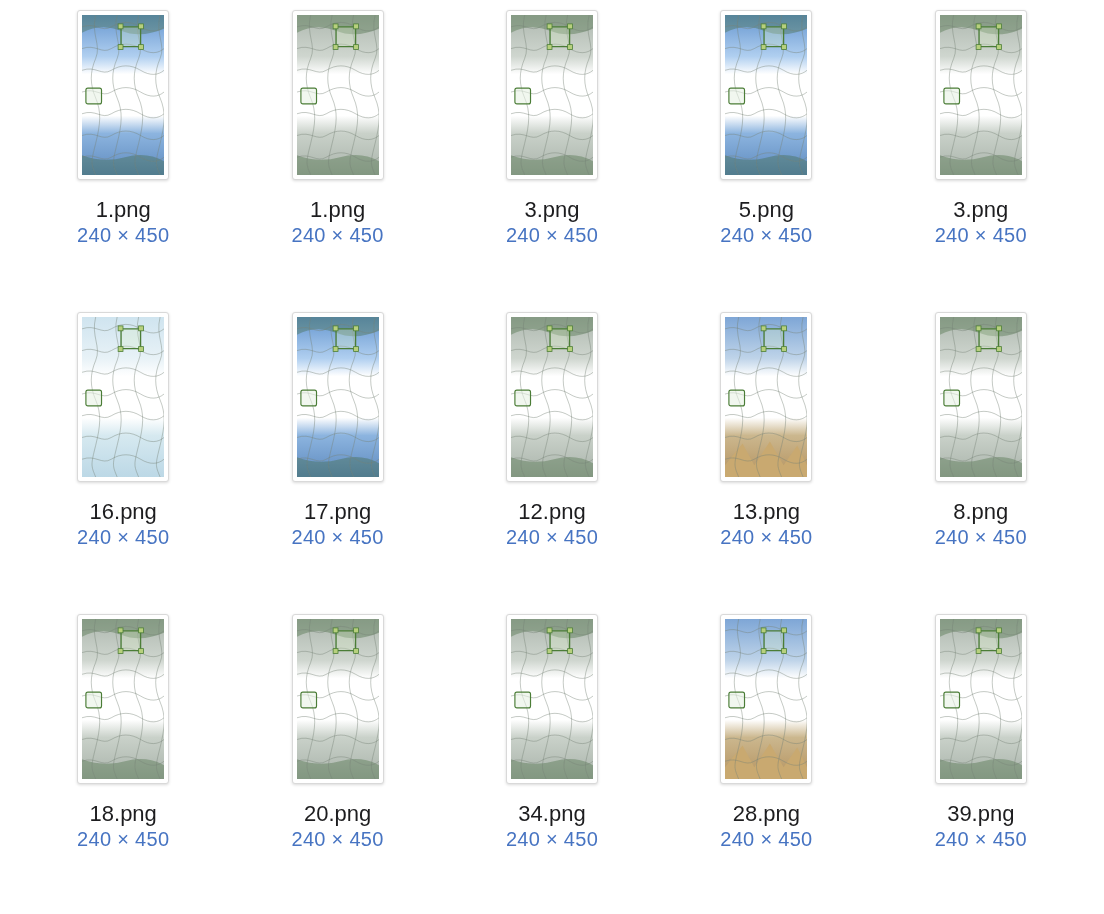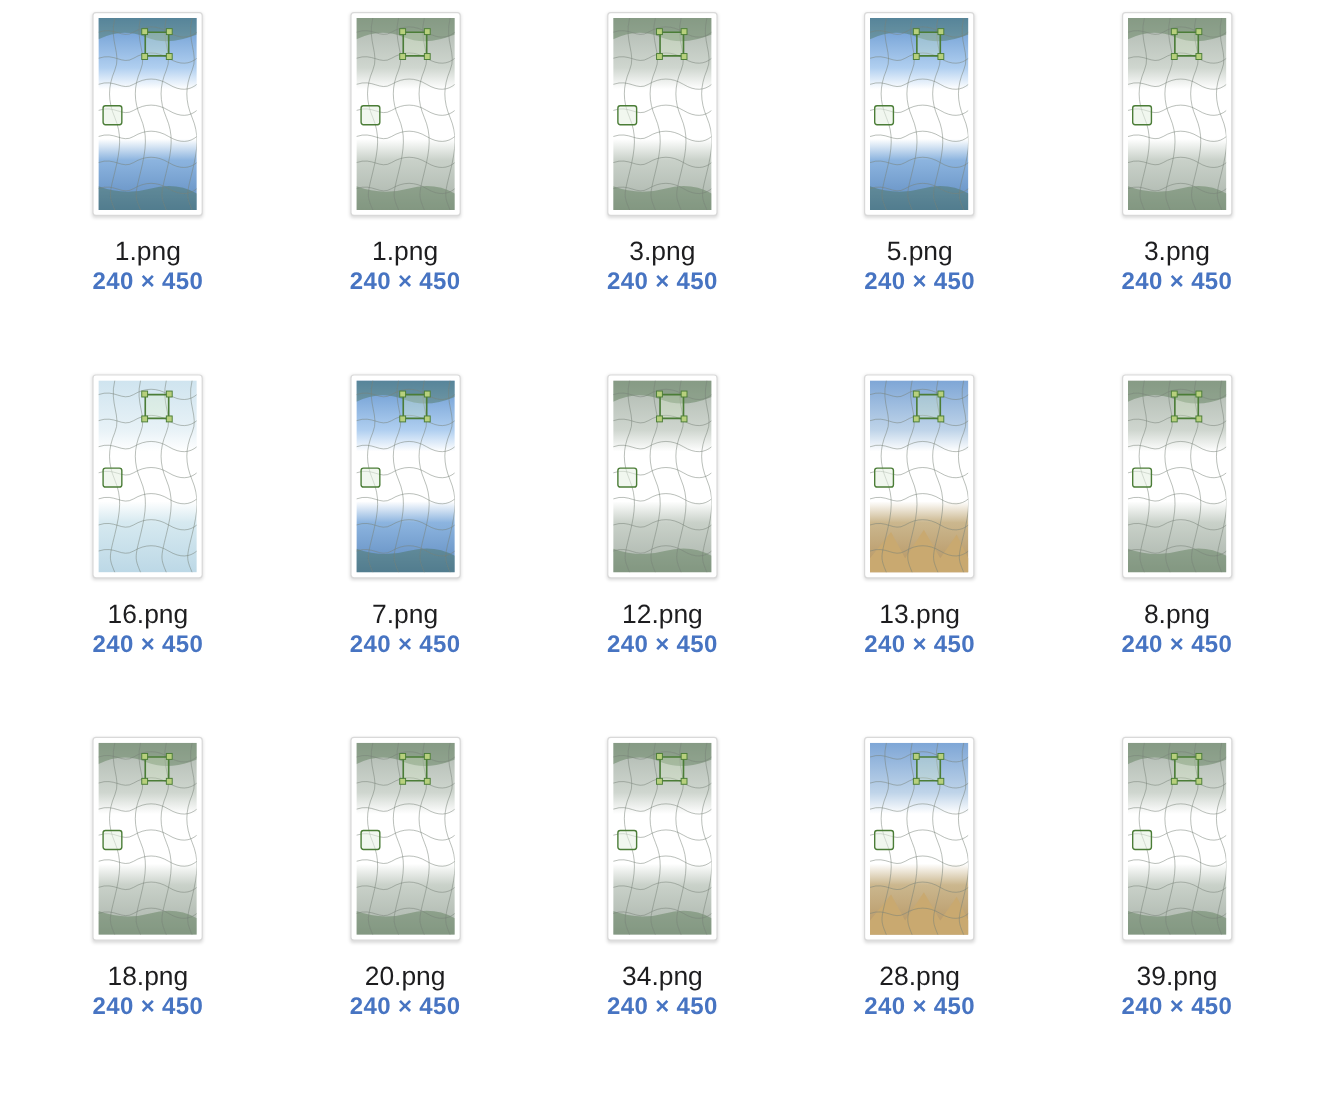--- a/index.html
+++ b/index.html
@@ -54,21 +54,20 @@
     color: var(--text);
     text-align: center;
     line-height: 1.1;
   }
   .dims {
     margin-top: 2px;
     font-size: 20px;
     color: var(--dim-blue);
     text-align: center;
     letter-spacing: 0.3px;
-    font-weight: bold;
   }
 
   
   .puzzle-lines path { fill:none; stroke: rgba(120,130,120,0.55); stroke-width:0.8; }
 
   .sel-box { fill: rgba(220,240,200,0.3); stroke: var(--sel); stroke-width:1.4; }
   .sel-corner { fill: var(--sel2); stroke: var(--sel); stroke-width:0.8; }
 
   .mini-piece { fill: rgba(230,240,225,0.55); stroke: var(--sel); stroke-width:1.2; }
 </style>
@@ -388,21 +387,21 @@
 
     <rect class="sel-box" x="40" y="12" width="20" height="20" rx="1"></rect>
     <rect class="sel-corner" x="37" y="9" width="5" height="5"></rect>
     <rect class="sel-corner" x="58" y="9" width="5" height="5"></rect>
     <rect class="sel-corner" x="37" y="30" width="5" height="5"></rect>
     <rect class="sel-corner" x="58" y="30" width="5" height="5"></rect>
 
     <rect class="mini-piece" x="4" y="74" width="16" height="16" rx="2"></rect>
   </svg>
       </div>
-      <div class="filename">7.png</div>
+      <div class="filename">17.png</div>
       <div class="dims">240 × 450</div>
     </div>
     <div class="cell">
       <div class="thumb">
   <svg viewBox="0 0 84 162" preserveAspectRatio="none">
     <defs>
       <linearGradient id="gt7" x1="0" y1="0" x2="0" y2="1">
         <stop offset="0" stop-color="#aeb8af"></stop>
         <stop offset="0.7" stop-color="#cfd6cf"></stop>
         <stop offset="1" stop-color="#ffffff"></stop>

